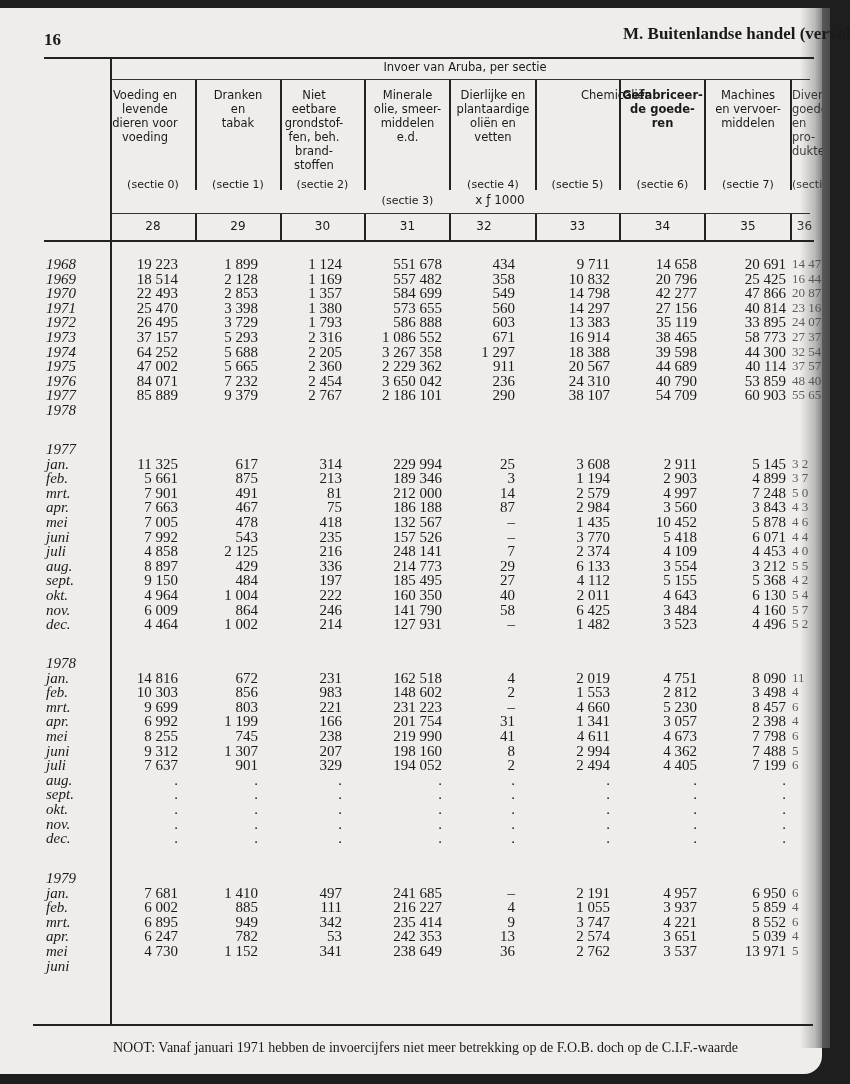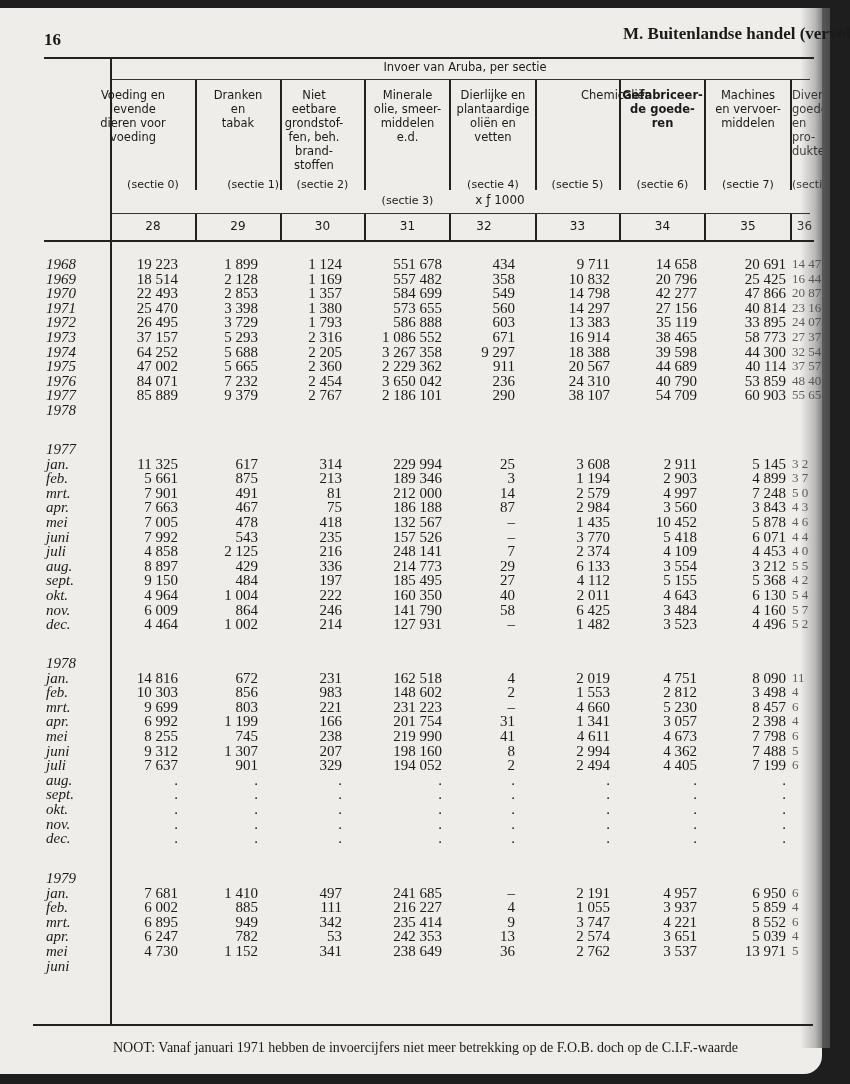--- a/index.html
+++ b/index.html
@@ -97,21 +97,21 @@
 <div class="vline" style="left:280px;top:214px;height:26px;"></div>
 <div class="vline" style="left:364px;top:214px;height:26px;"></div>
 <div class="vline" style="left:449px;top:214px;height:26px;"></div>
 <div class="vline" style="left:535px;top:214px;height:26px;"></div>
 <div class="vline" style="left:619px;top:214px;height:26px;"></div>
 <div class="vline" style="left:704px;top:214px;height:26px;"></div>
 <div class="vline" style="left:790px;top:214px;height:26px;"></div>
 
 <div class="super-header">Invoer van Aruba, per sectie</div>
 
-<div class="col-header" style="left:96px;width:74px;">
+<div class="col-header" style="left:108px;width:74px;">
   <div>Voeding en</div>
   <div>levende</div>
   <div>dieren voor</div>
   <div>voeding</div>
 </div>
 <div class="col-header" style="left:197px;width:82px;">
   <div>Dranken</div>
   <div>en</div>
   <div>tabak</div>
 </div>
@@ -148,21 +148,21 @@
   <div>middelen</div>
 </div>
 <div class="col-header faded" style="left:792px;width:30px;text-align:left;">
   <div>Divers</div>
   <div>goederen</div>
   <div>en pro-</div>
   <div>dukten</div>
 </div>
 
 <div class="sectie" style="left:112px;width:82px;">(sectie 0)</div>
-<div class="sectie" style="left:197px;width:82px;text-align:right;">(sectie 1)</div>
+<div class="sectie" style="left:197px;width:82px;">(sectie 1)</div>
 <div class="sectie" style="left:281px;width:83px;">(sectie 2)</div>
 <div class="sectie" style="left:366px;width:83px;margin-top:16px;">(sectie 3)</div>
 <div class="sectie" style="left:451px;width:84px;">(sectie 4)</div>
 <div class="sectie" style="left:536px;width:83px;">(sectie 5)</div>
 <div class="sectie" style="left:621px;width:83px;">(sectie 6)</div>
 <div class="sectie" style="left:706px;width:84px;">(sectie 7)</div>
 <div class="sectie faded" style="left:792px;width:30px;text-align:left;white-space:nowrap;">(sectie 8</div>
 
 <div class="unit">x ƒ 1000</div>
 
@@ -187,21 +187,21 @@
       <div class="cell">1974</div>
       <div class="cell">1975</div>
       <div class="cell">1976</div>
       <div class="cell">1977</div>
       <div class="cell">1978</div>
     </div>
     <div class="col" style="top: 257px; left: 98px; width: 80px;"><span class="cell">19 223</span><span class="cell">18 514</span><span class="cell">22 493</span><span class="cell">25 470</span><span class="cell">26 495</span><span class="cell">37 157</span><span class="cell">64 252</span><span class="cell">47 002</span><span class="cell">84 071</span><span class="cell">85 889</span></div>
     <div class="col" style="top: 257px; left: 178px; width: 80px;"><span class="cell">1 899</span><span class="cell">2 128</span><span class="cell">2 853</span><span class="cell">3 398</span><span class="cell">3 729</span><span class="cell">5 293</span><span class="cell">5 688</span><span class="cell">5 665</span><span class="cell">7 232</span><span class="cell">9 379</span></div>
     <div class="col" style="top: 257px; left: 262px; width: 80px;"><span class="cell">1 124</span><span class="cell">1 169</span><span class="cell">1 357</span><span class="cell">1 380</span><span class="cell">1 793</span><span class="cell">2 316</span><span class="cell">2 205</span><span class="cell">2 360</span><span class="cell">2 454</span><span class="cell">2 767</span></div>
     <div class="col" style="top: 257px; left: 352px; width: 90px;"><span class="cell">551 678</span><span class="cell">557 482</span><span class="cell">584 699</span><span class="cell">573 655</span><span class="cell">586 888</span><span class="cell">1 086 552</span><span class="cell">3 267 358</span><span class="cell">2 229 362</span><span class="cell">3 650 042</span><span class="cell">2 186 101</span></div>
-    <div class="col" style="top: 257px; left: 445px; width: 70px;"><span class="cell">434</span><span class="cell">358</span><span class="cell">549</span><span class="cell">560</span><span class="cell">603</span><span class="cell">671</span><span class="cell">9 297</span><span class="cell">911</span><span class="cell">236</span><span class="cell">290</span></div>
+    <div class="col" style="top: 257px; left: 445px; width: 70px;"><span class="cell">434</span><span class="cell">358</span><span class="cell">549</span><span class="cell">560</span><span class="cell">603</span><span class="cell">671</span><span class="cell">1 297</span><span class="cell">911</span><span class="cell">236</span><span class="cell">290</span></div>
     <div class="col" style="top: 257px; left: 530px; width: 80px;"><span class="cell">9 711</span><span class="cell">10 832</span><span class="cell">14 798</span><span class="cell">14 297</span><span class="cell">13 383</span><span class="cell">16 914</span><span class="cell">18 388</span><span class="cell">20 567</span><span class="cell">24 310</span><span class="cell">38 107</span></div>
     <div class="col" style="top: 257px; left: 612px; width: 85px;"><span class="cell">14 658</span><span class="cell">20 796</span><span class="cell">42 277</span><span class="cell">27 156</span><span class="cell">35 119</span><span class="cell">38 465</span><span class="cell">39 598</span><span class="cell">44 689</span><span class="cell">40 790</span><span class="cell">54 709</span></div>
     <div class="col" style="top: 257px; left: 701px; width: 85px;"><span class="cell">20 691</span><span class="cell">25 425</span><span class="cell">47 866</span><span class="cell">40 814</span><span class="cell">33 895</span><span class="cell">58 773</span><span class="cell">44 300</span><span class="cell">40 114</span><span class="cell">53 859</span><span class="cell">60 903</span></div>
     <div class="col faded" style="top: 257px; left: 792px; width: 30px; text-align: left; font-size: 13px; color: rgb(68, 68, 68);"><span class="cell">14 47</span><span class="cell">16 44</span><span class="cell">20 87</span><span class="cell">23 16</span><span class="cell">24 07</span><span class="cell">27 37</span><span class="cell">32 54</span><span class="cell">37 57</span><span class="cell">48 40</span><span class="cell">55 65</span></div>
     <div class="stub" style="top: 442px;">
       <div class="cell">1977</div>
       <div class="cell">jan.</div>
       <div class="cell">feb.</div>
       <div class="cell">mrt.</div>
       <div class="cell">apr.</div>

